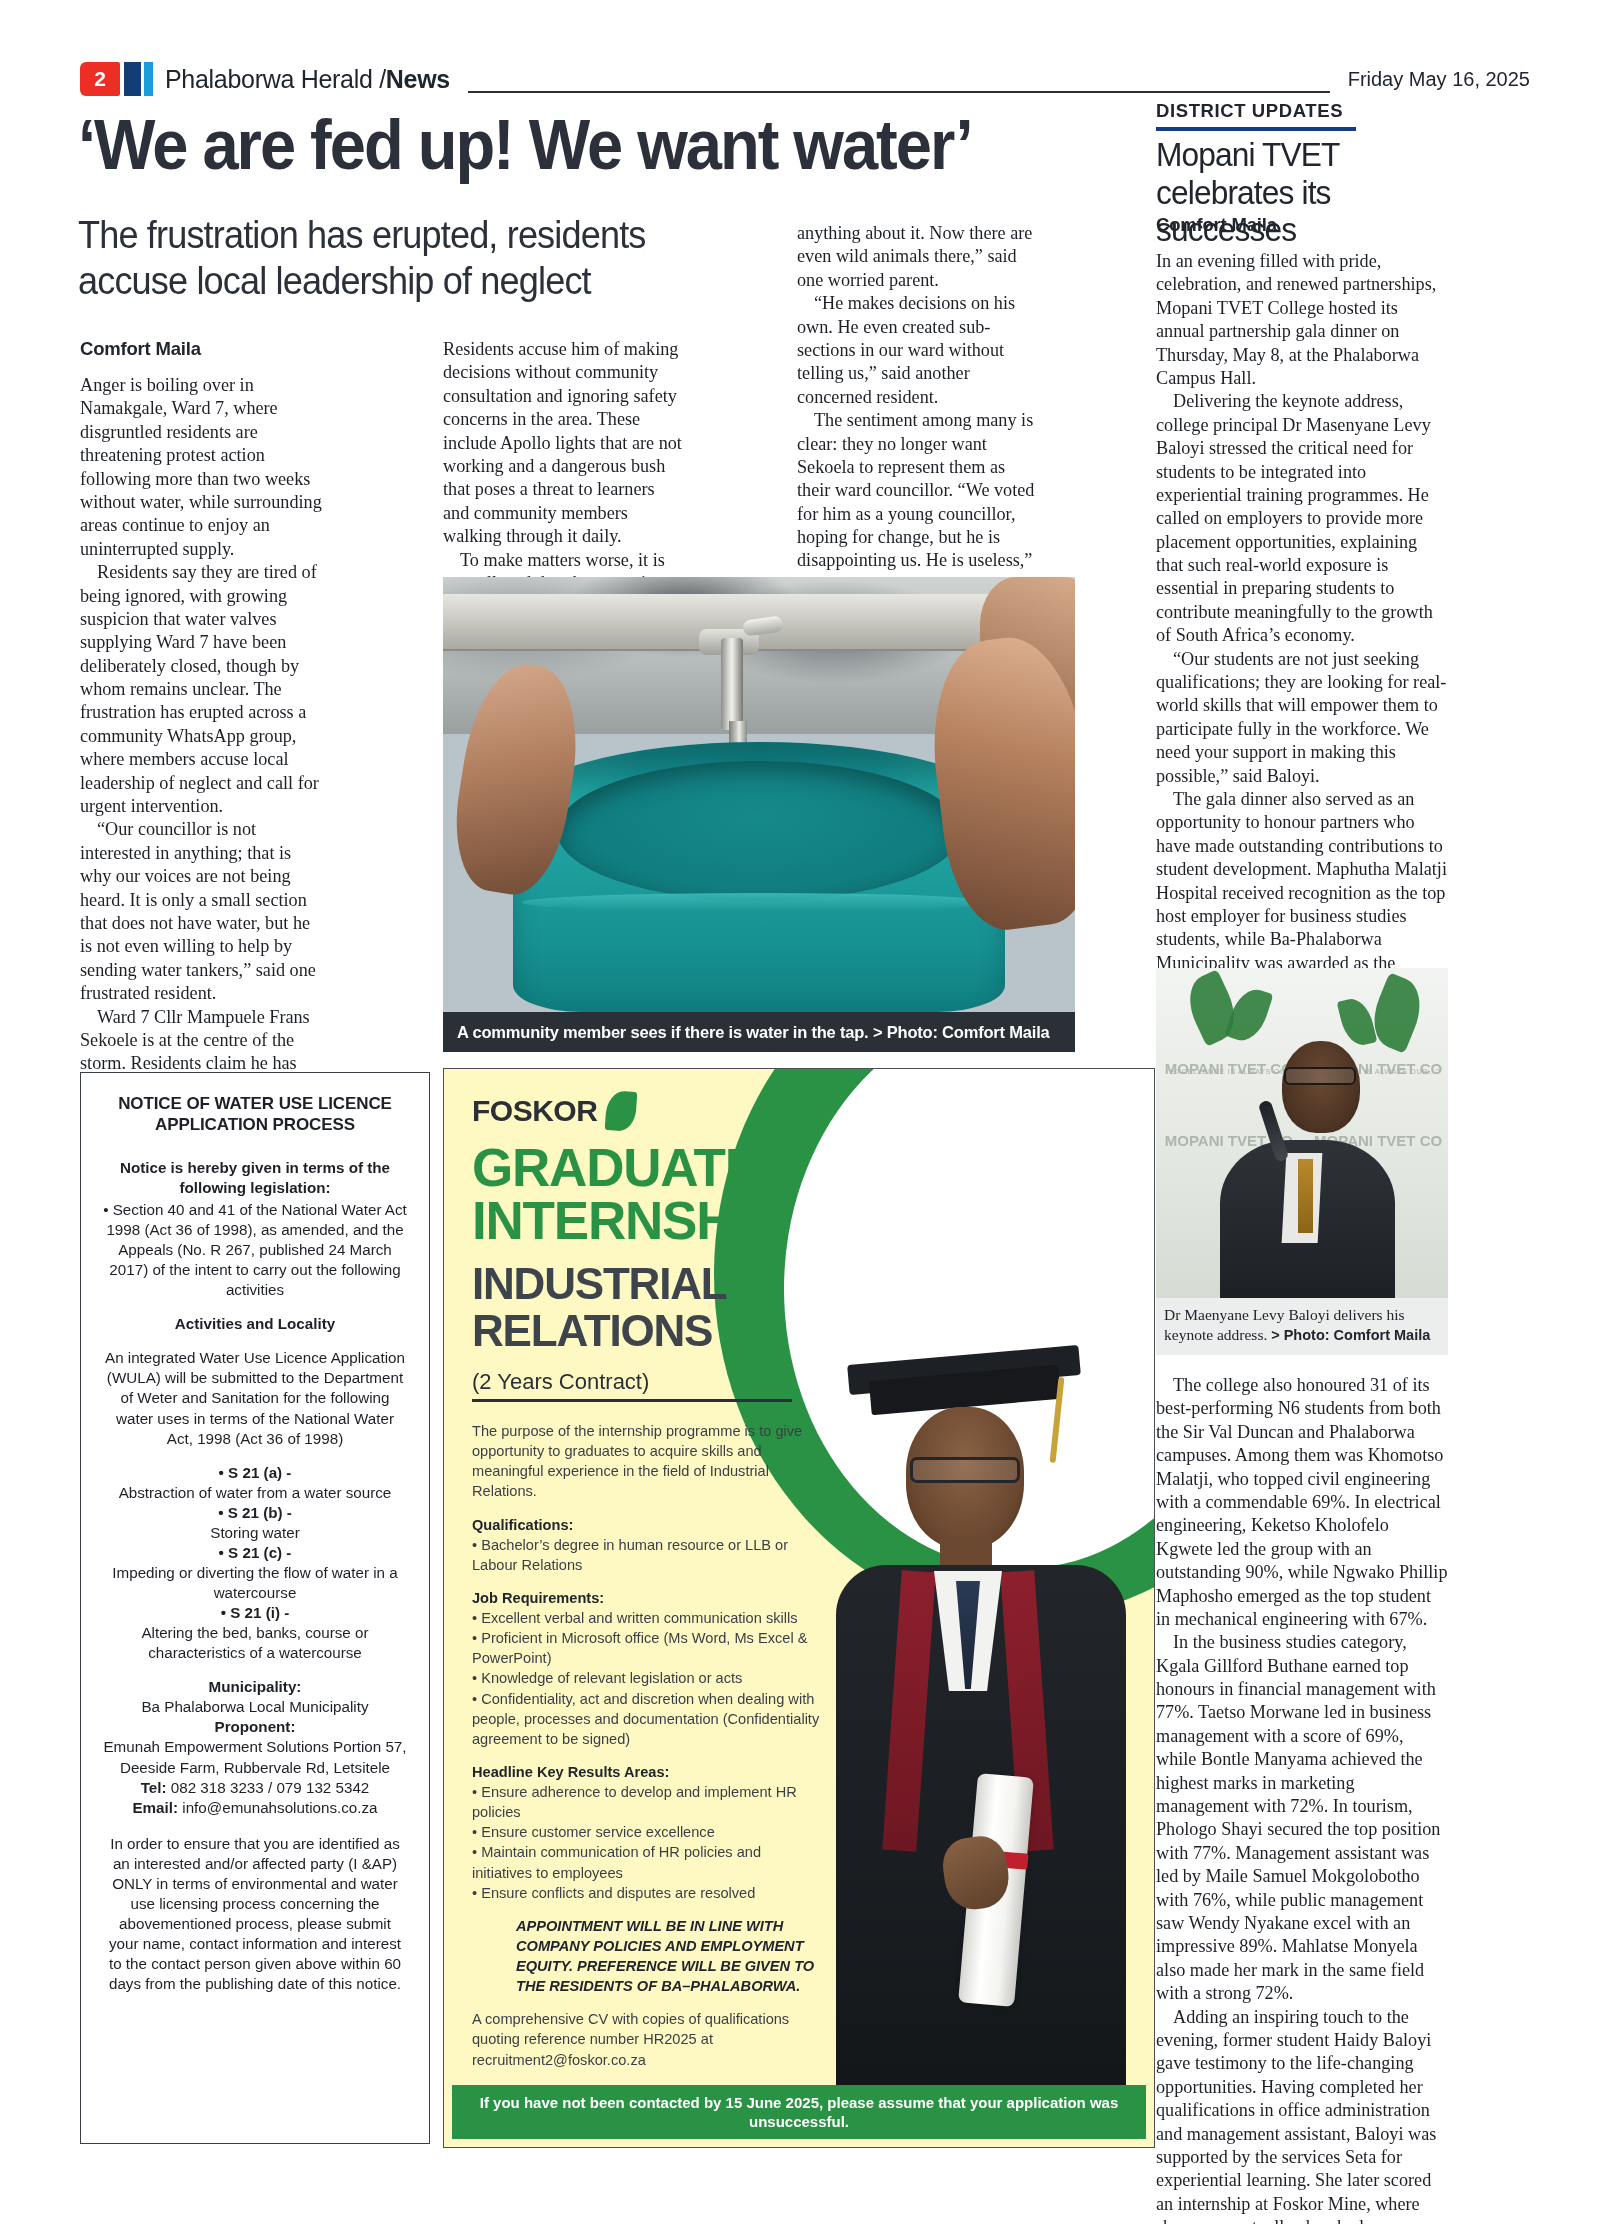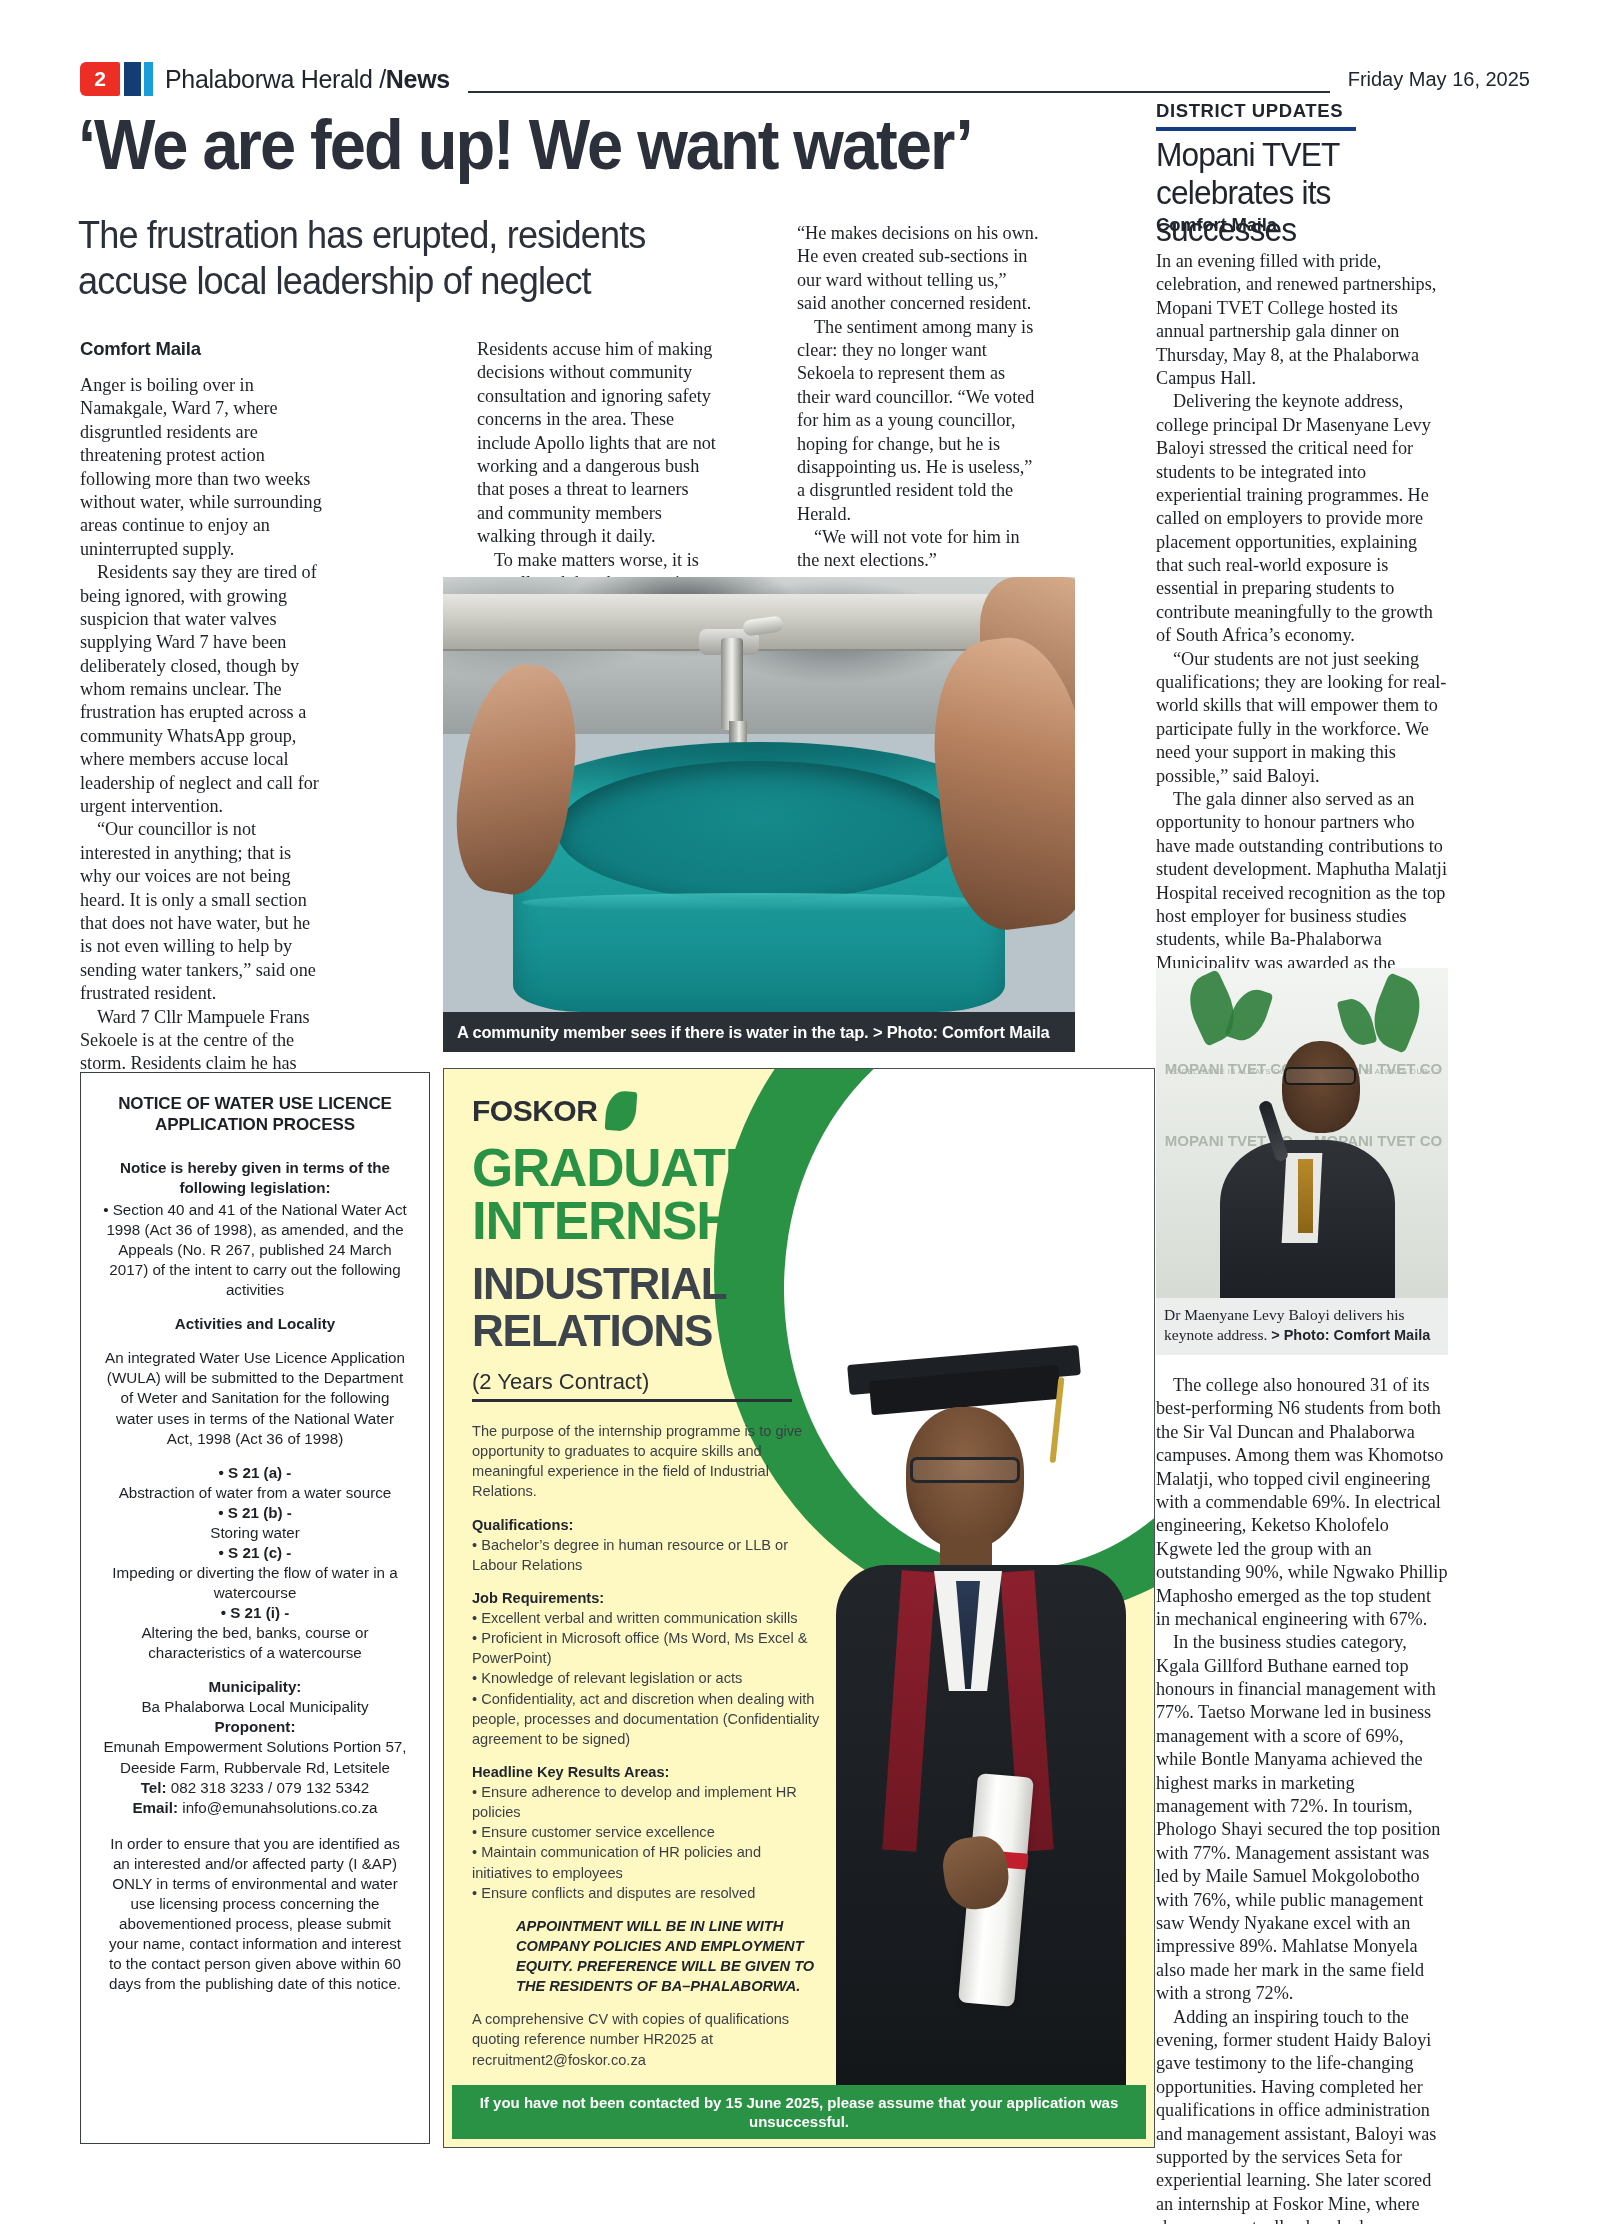--- a/index.html
+++ b/index.html
@@ -100,21 +100,21 @@
     font-family: "Liberation Serif", serif;
     font-size: 18.2px;
     line-height: 1.285;
     color: #1d2127;
     text-align: left;
   }
   .bodytext p { margin: 0; }
   .bodytext p + p { text-indent: 17px; }
 
   #col1 { position: absolute; left: 80px;  top: 338px; width: 242px; }
-  #col2 { position: absolute; left: 443px; top: 338px; width: 242px; margin-left: 34px; }
+  #col2 { position: absolute; left: 443px; top: 338px; width: 242px; }
   #col3 { position: absolute; left: 797px; top: 222px; width: 242px; }
 
   
   .photo-main {
     position: absolute;
     left: 443px; top: 577px;
     width: 632px; height: 435px;
     overflow: hidden;
     background: #b8c4c9;
   }
@@ -557,20 +557,21 @@
 
   <div id="col2">
     <div class="bodytext">
       <p>Residents accuse him of making decisions without community consultation and ignoring safety concerns in the area. These include Apollo lights that are not working and a dangerous bush that poses a threat to learners and community members walking through it daily.</p>
       <p>To make matters worse, it is now alleged that three monitor lizards have been spotted in the same bush, heightening fears for the safety of residents, especially children. “That bush is a danger, and no one is doing</p>
     </div>
   </div>
 
   <div id="col3">
     <div class="bodytext">
+      <p>anything about it. Now there are even wild animals there,” said one worried parent.</p>
       <p>“He makes decisions on his own. He even created sub-sections in our ward without telling us,” said another concerned resident.</p>
       <p>The sentiment among many is clear: they no longer want Sekoela to represent them as their ward councillor. “We voted for him as a young councillor, hoping for change, but he is disappointing us. He is useless,” a disgruntled resident told the Herald.</p>
       <p>“We will not vote for him in the next elections.”</p>
       <p>The Herald reached out to Ba-Phalaborwa Municipality spokesperson Jonas Mahesu, who confirmed that a team will be dispatched to address the issues raised by the Ward 7 community.</p>
     </div>
   </div>
 
   <div class="photo-main">
     <div class="ph-wall"></div>
     <div class="ph-pipe"></div>

